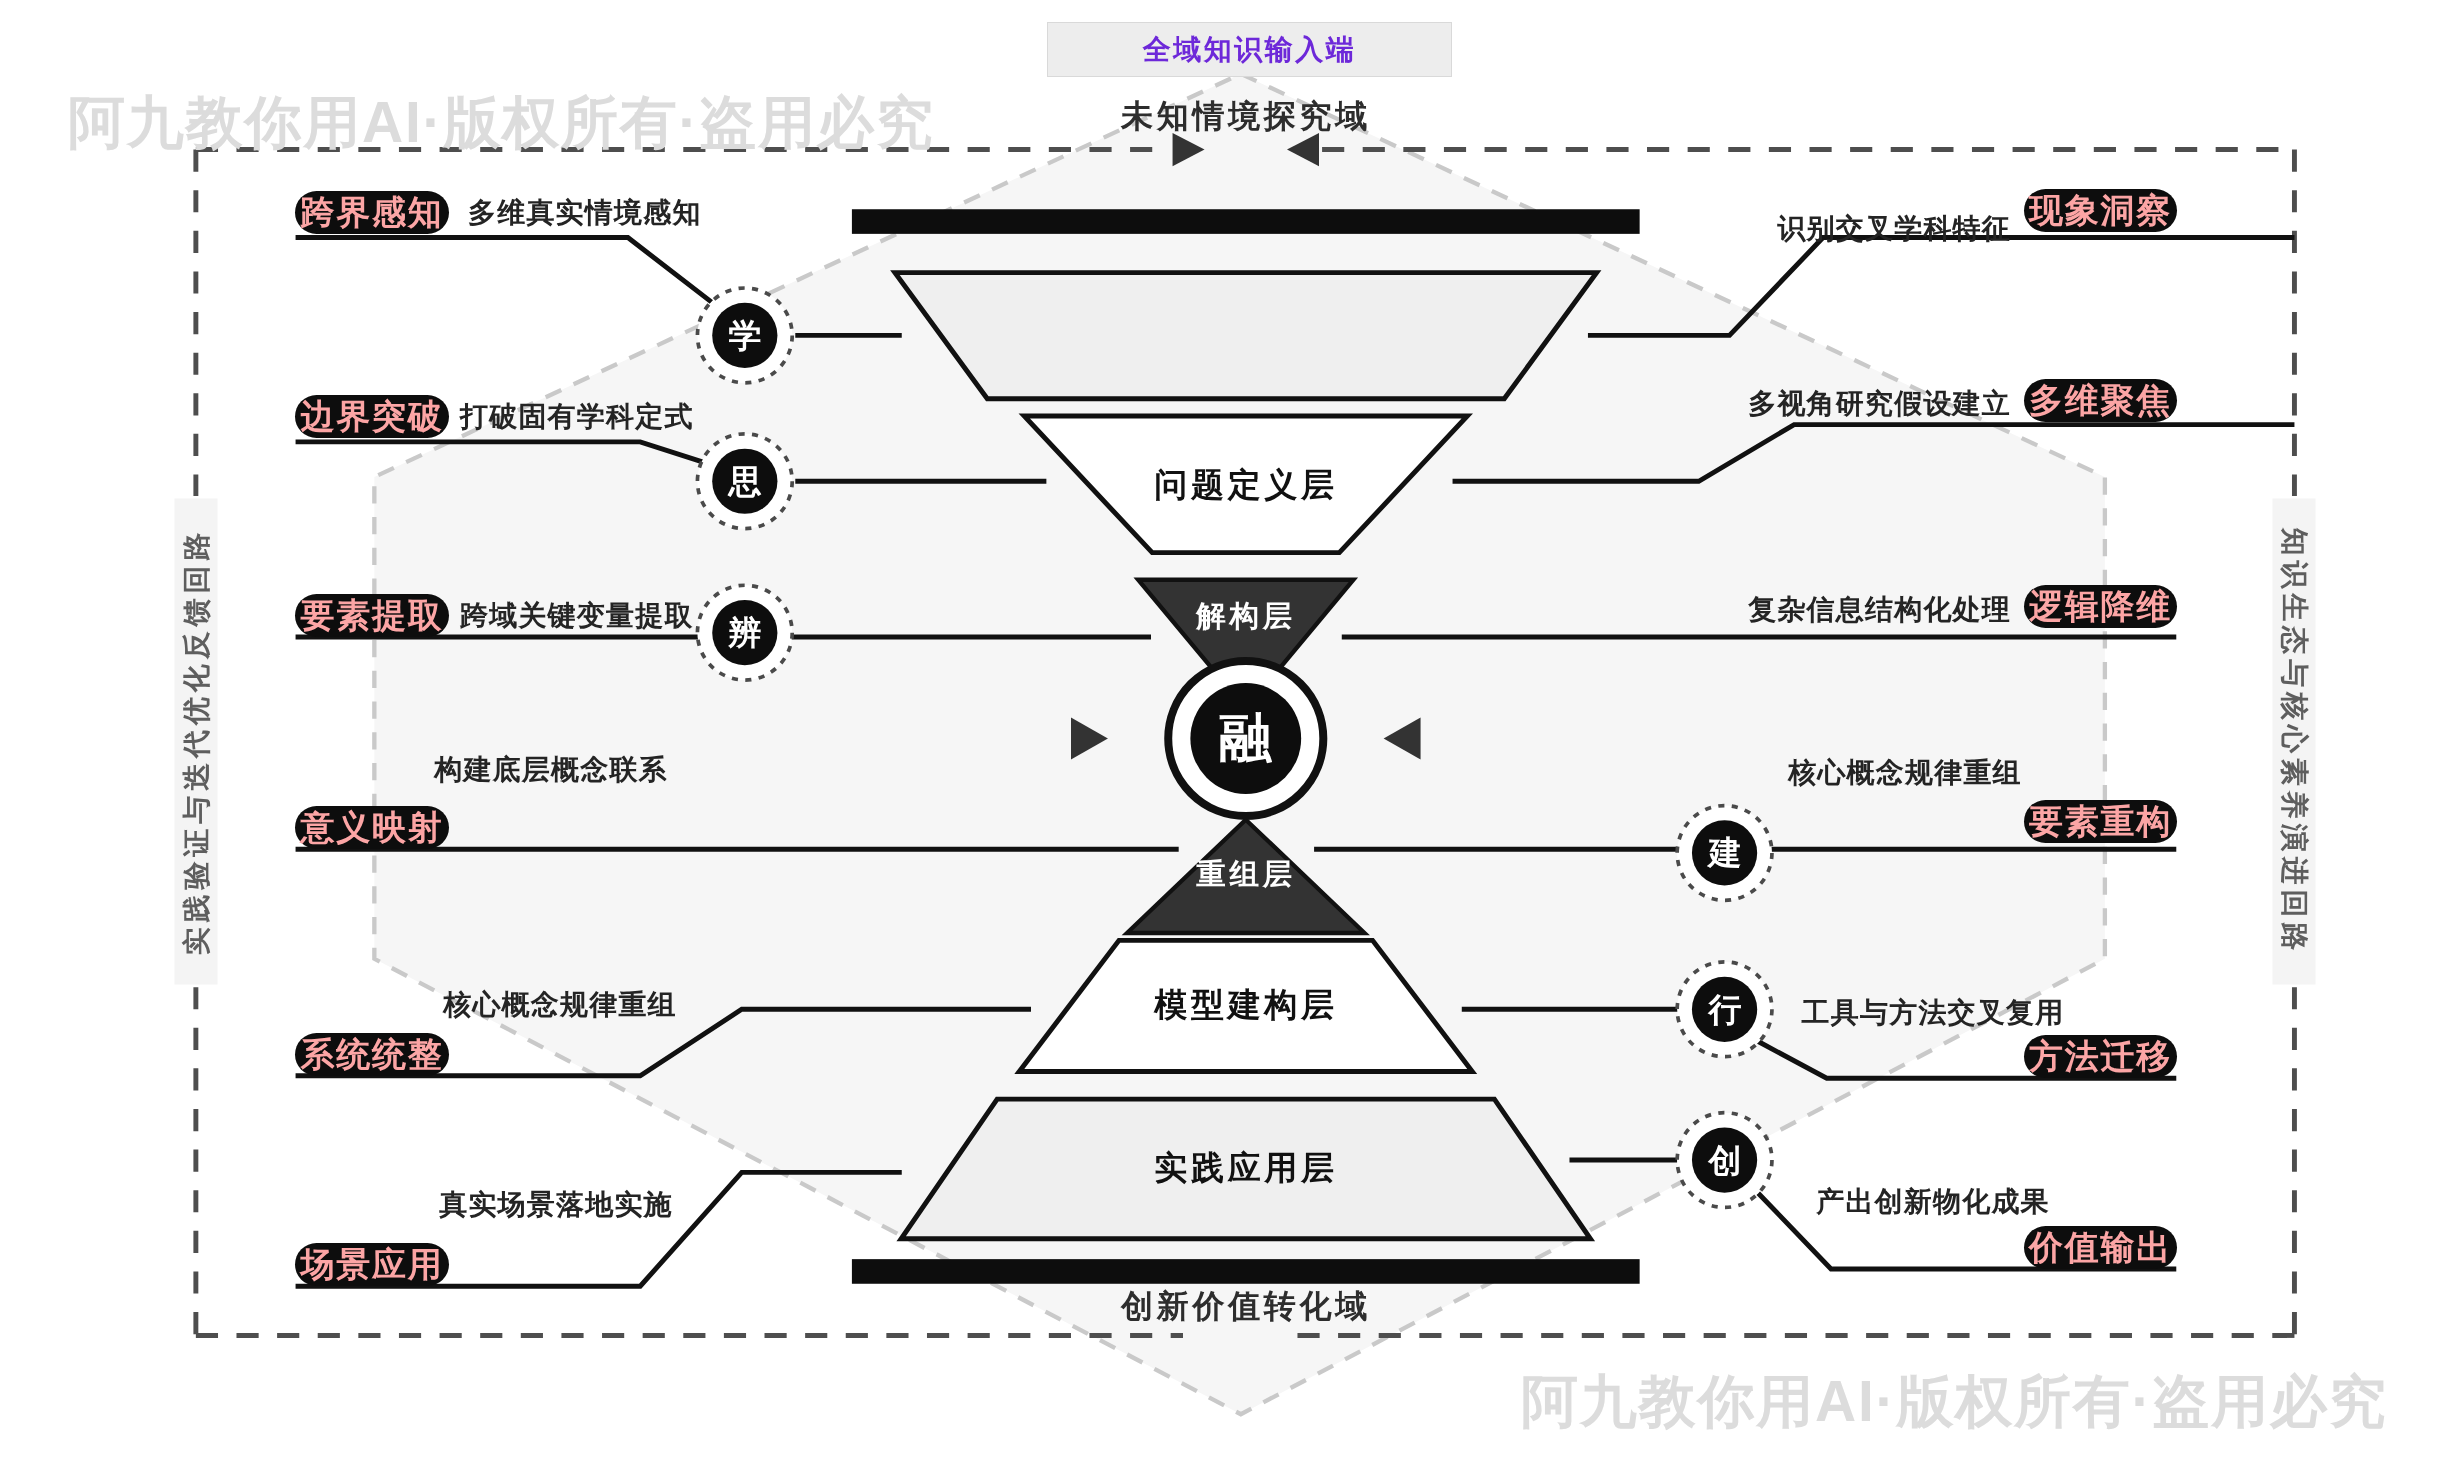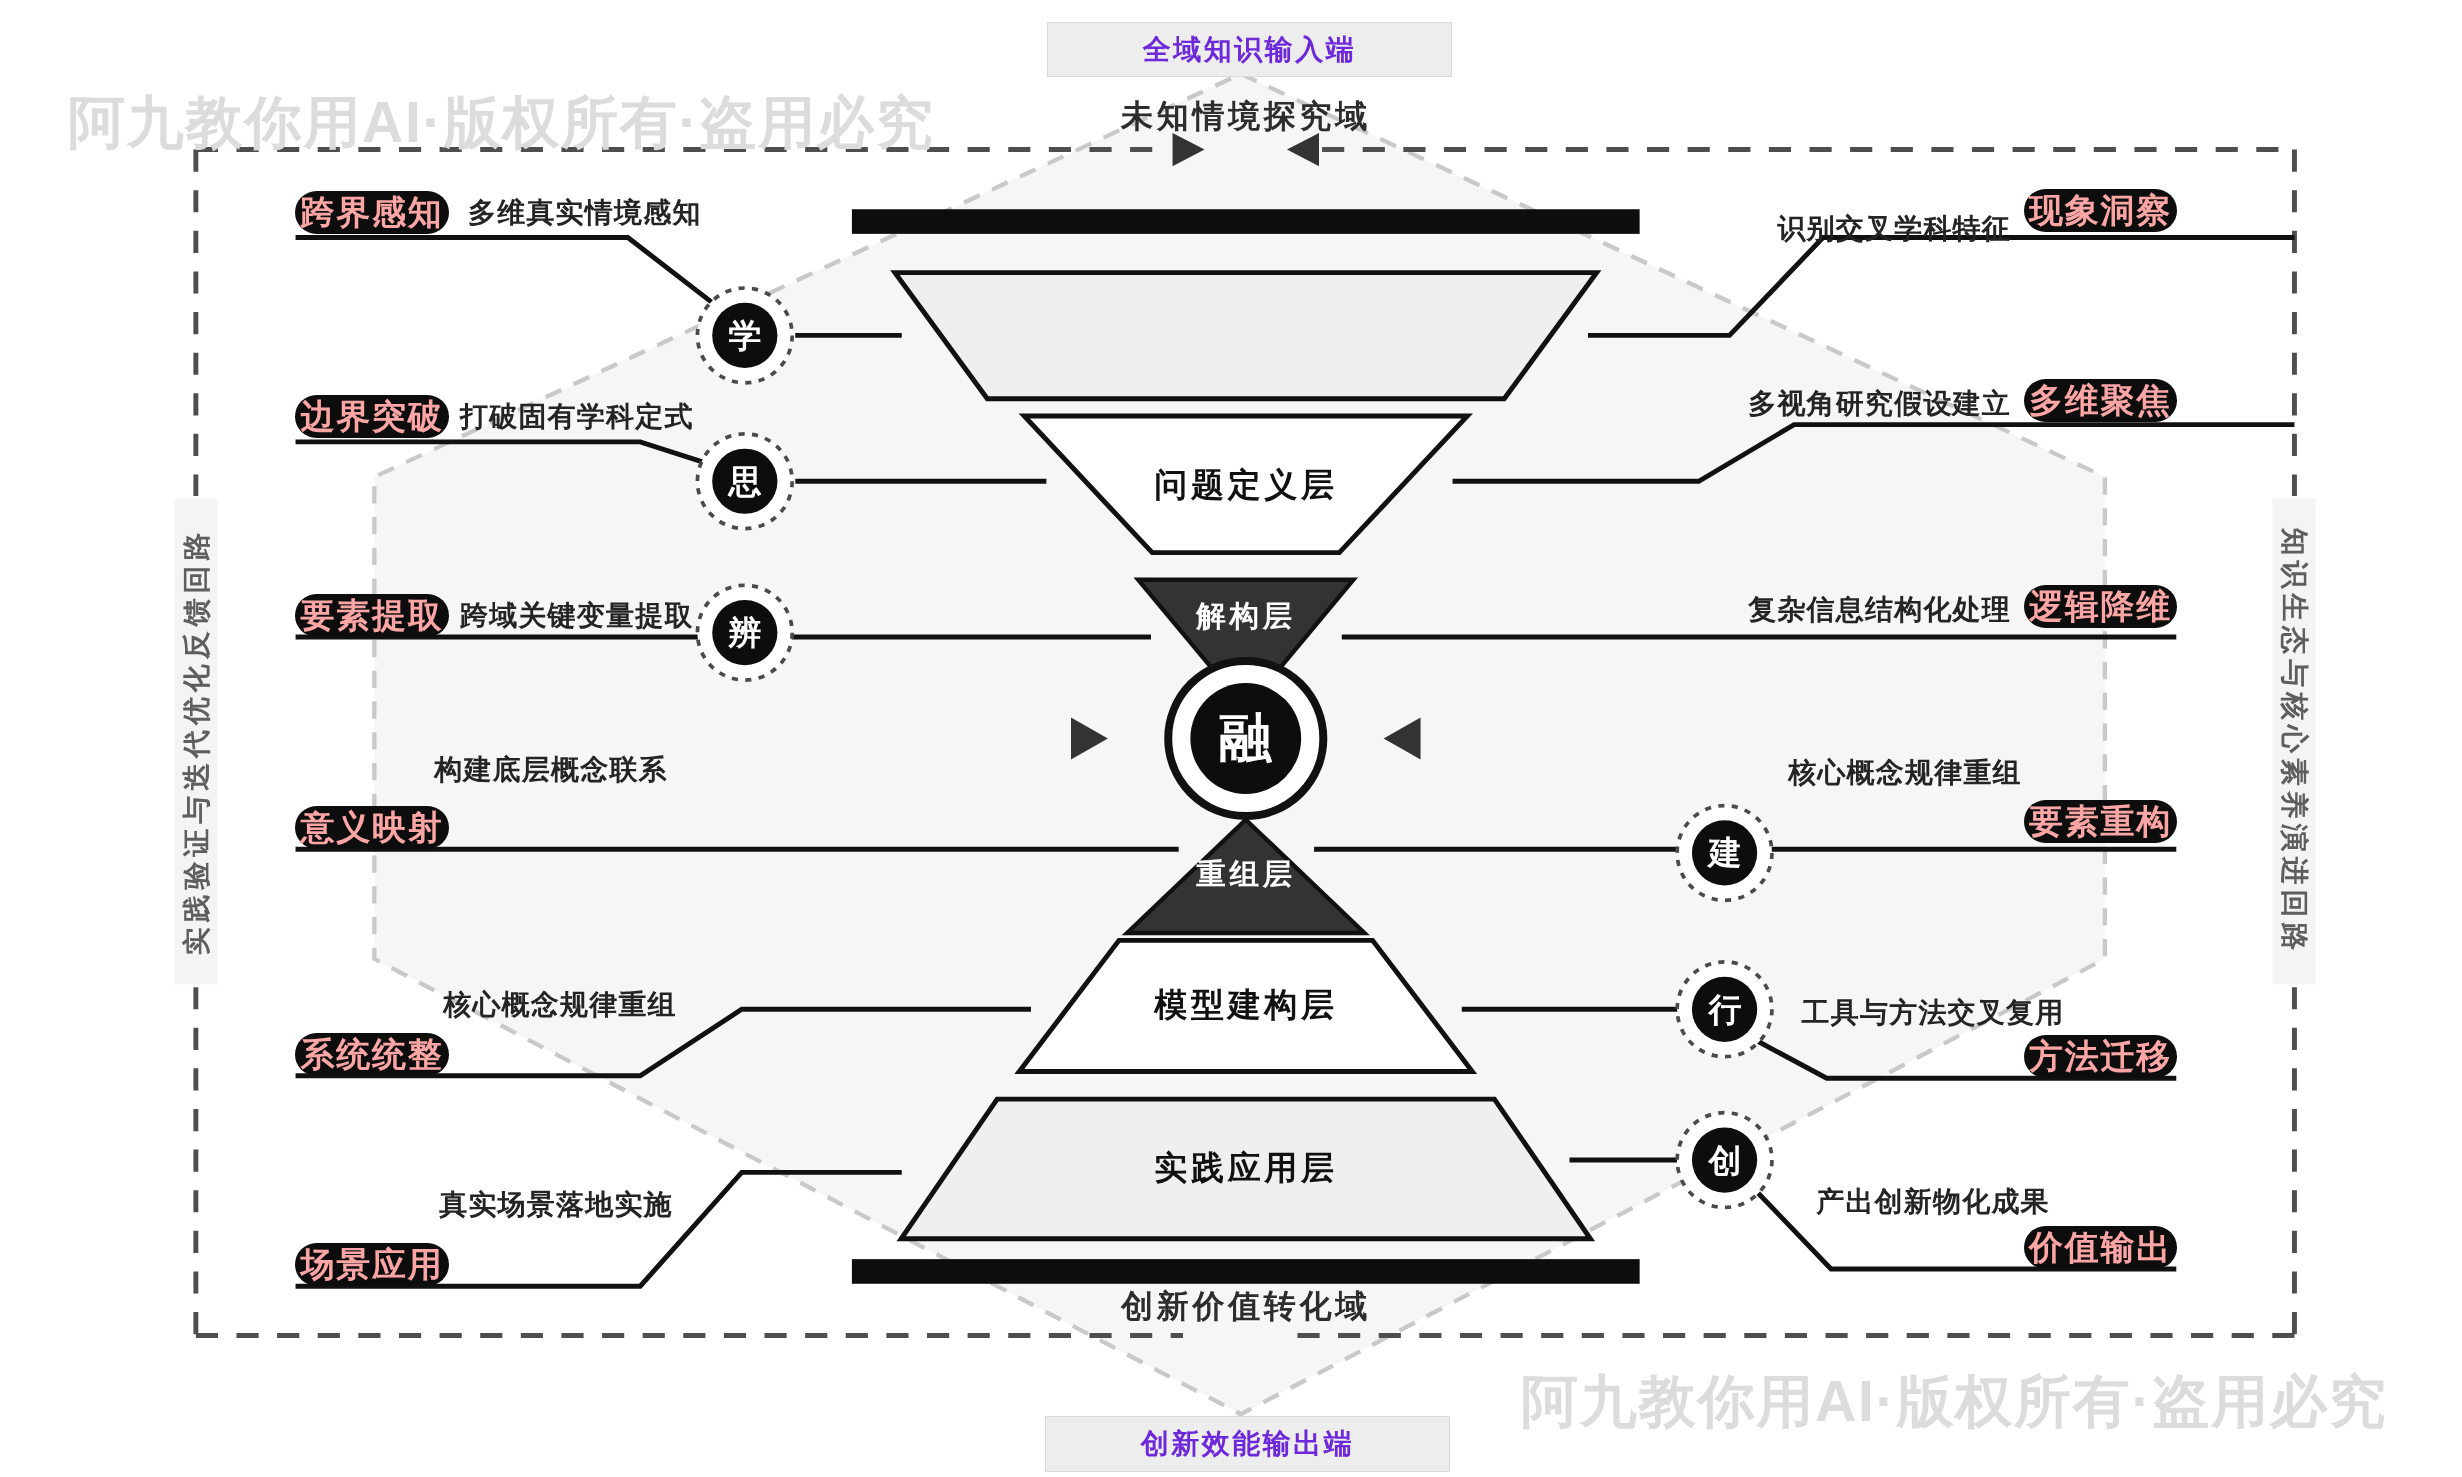--- a/index.html
+++ b/index.html
@@ -146,21 +146,20 @@
       <polygon points="2143,216 2143,270 2091,243"></polygon>
       <polygon points="1740,1166 1740,1234 1800,1200"></polygon>
       <polygon points="2308,1166 2308,1234 2248,1200"></polygon>
     </g>
   </svg>
 
   <div class="abs watermark" style="left:68px;top:85px;">阿九教你用AI·版权所有·盗用必究</div>
   <div class="abs watermark" style="left:1521px;top:1364px;">阿九教你用AI·版权所有·盗用必究</div>
 
   <div class="abs io-badge" style="left:1047px;top:22px;width:403px;height:53px;">全域知识输入端</div>
-  <div class="abs io-badge" style="left:1045px;top:1416px;width:403px;height:54px;">创新效能输出端</div>
 
   <div class="abs zone-label" style="left:1000px;top:97px;width:492px;height:39px;">未知情境探究域</div>
   <div class="abs zone-label" style="left:1000px;top:1287px;width:492px;height:39px;">创新价值转化域</div>
 
   <div class="abs layer-label" style="left:1000px;top:464px;width:492px;height:42px;">问题定义层</div>
   <div class="abs layer-label on-dark" style="left:1000px;top:598px;width:492px;height:37px;">解构层</div>
   <div class="abs layer-label on-dark" style="left:1000px;top:856px;width:492px;height:37px;">重组层</div>
   <div class="abs layer-label" style="left:1000px;top:984px;width:492px;height:42px;">模型建构层</div>
   <div class="abs layer-label" style="left:1000px;top:1147px;width:492px;height:42px;">实践应用层</div>
 

